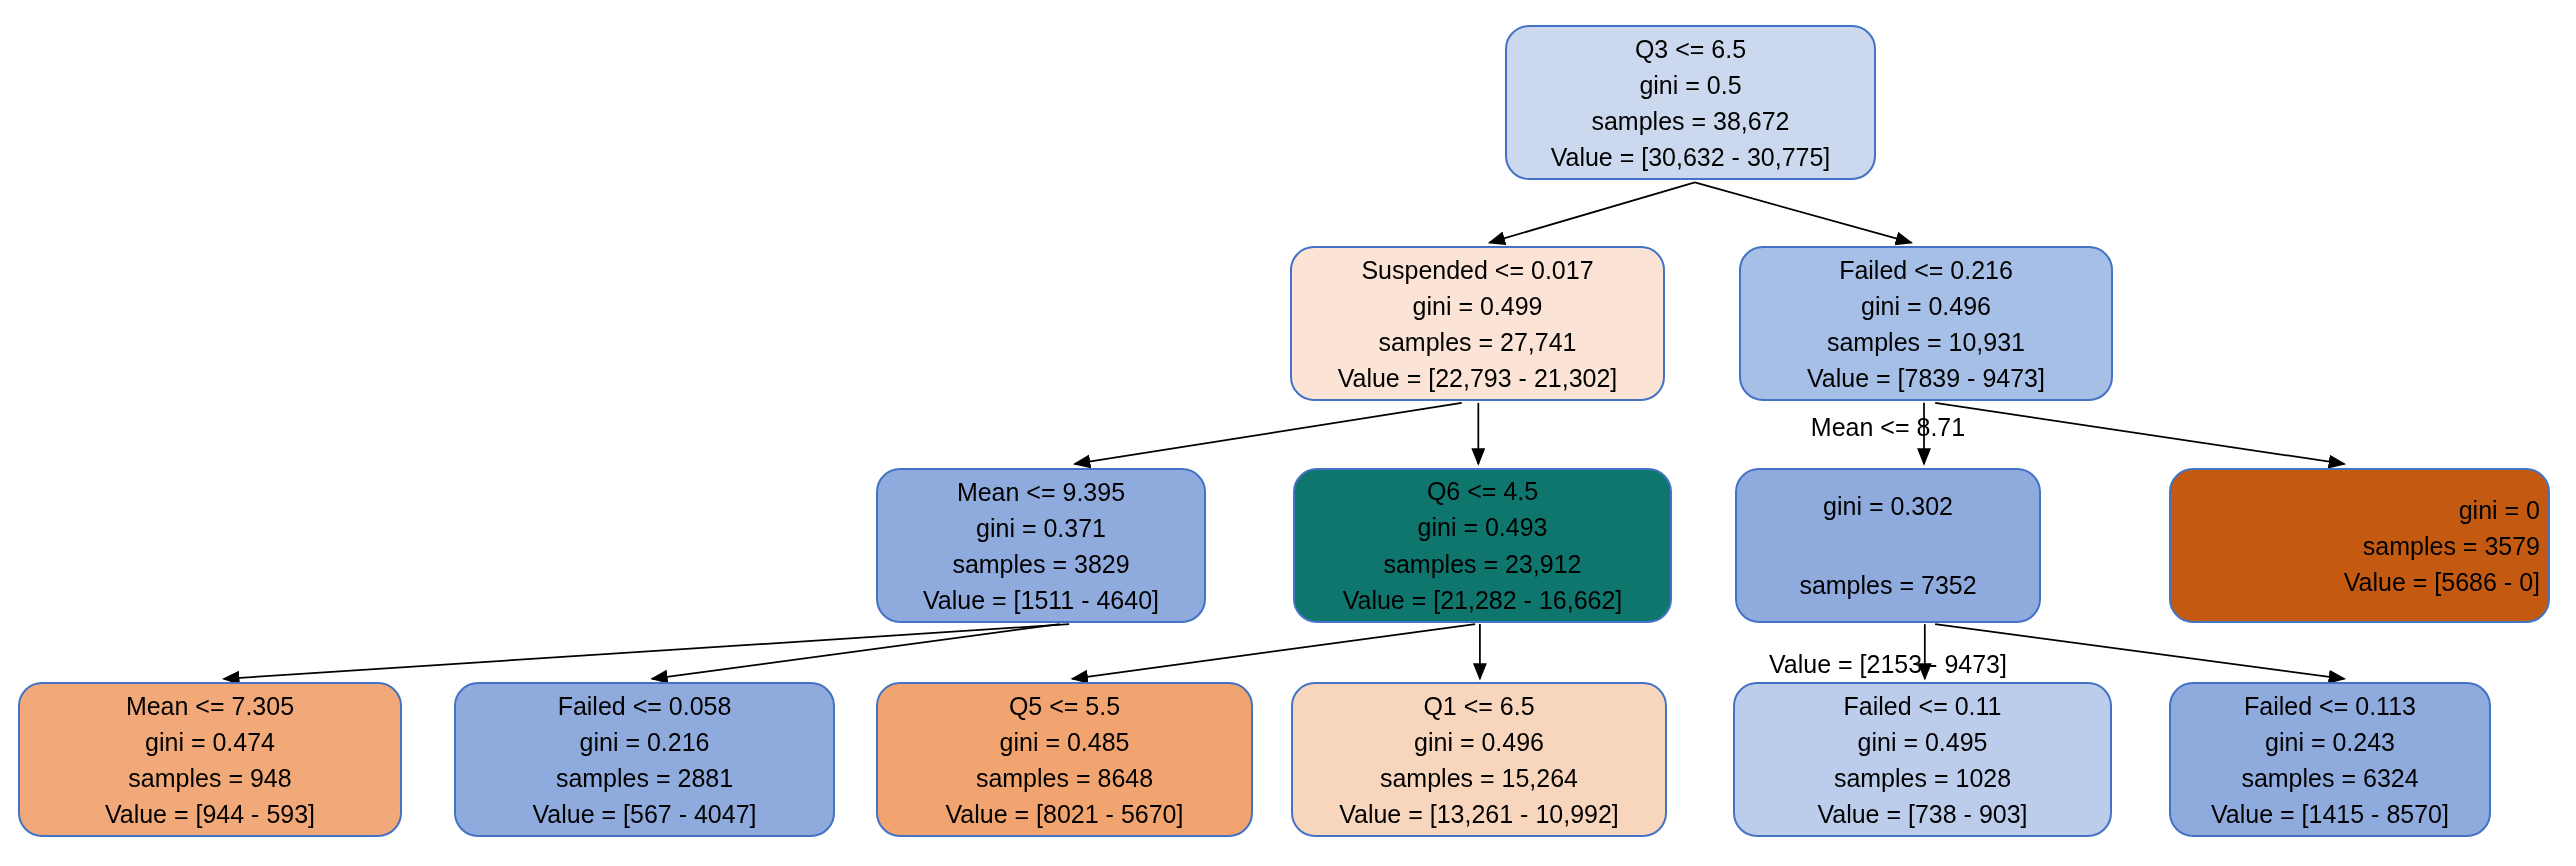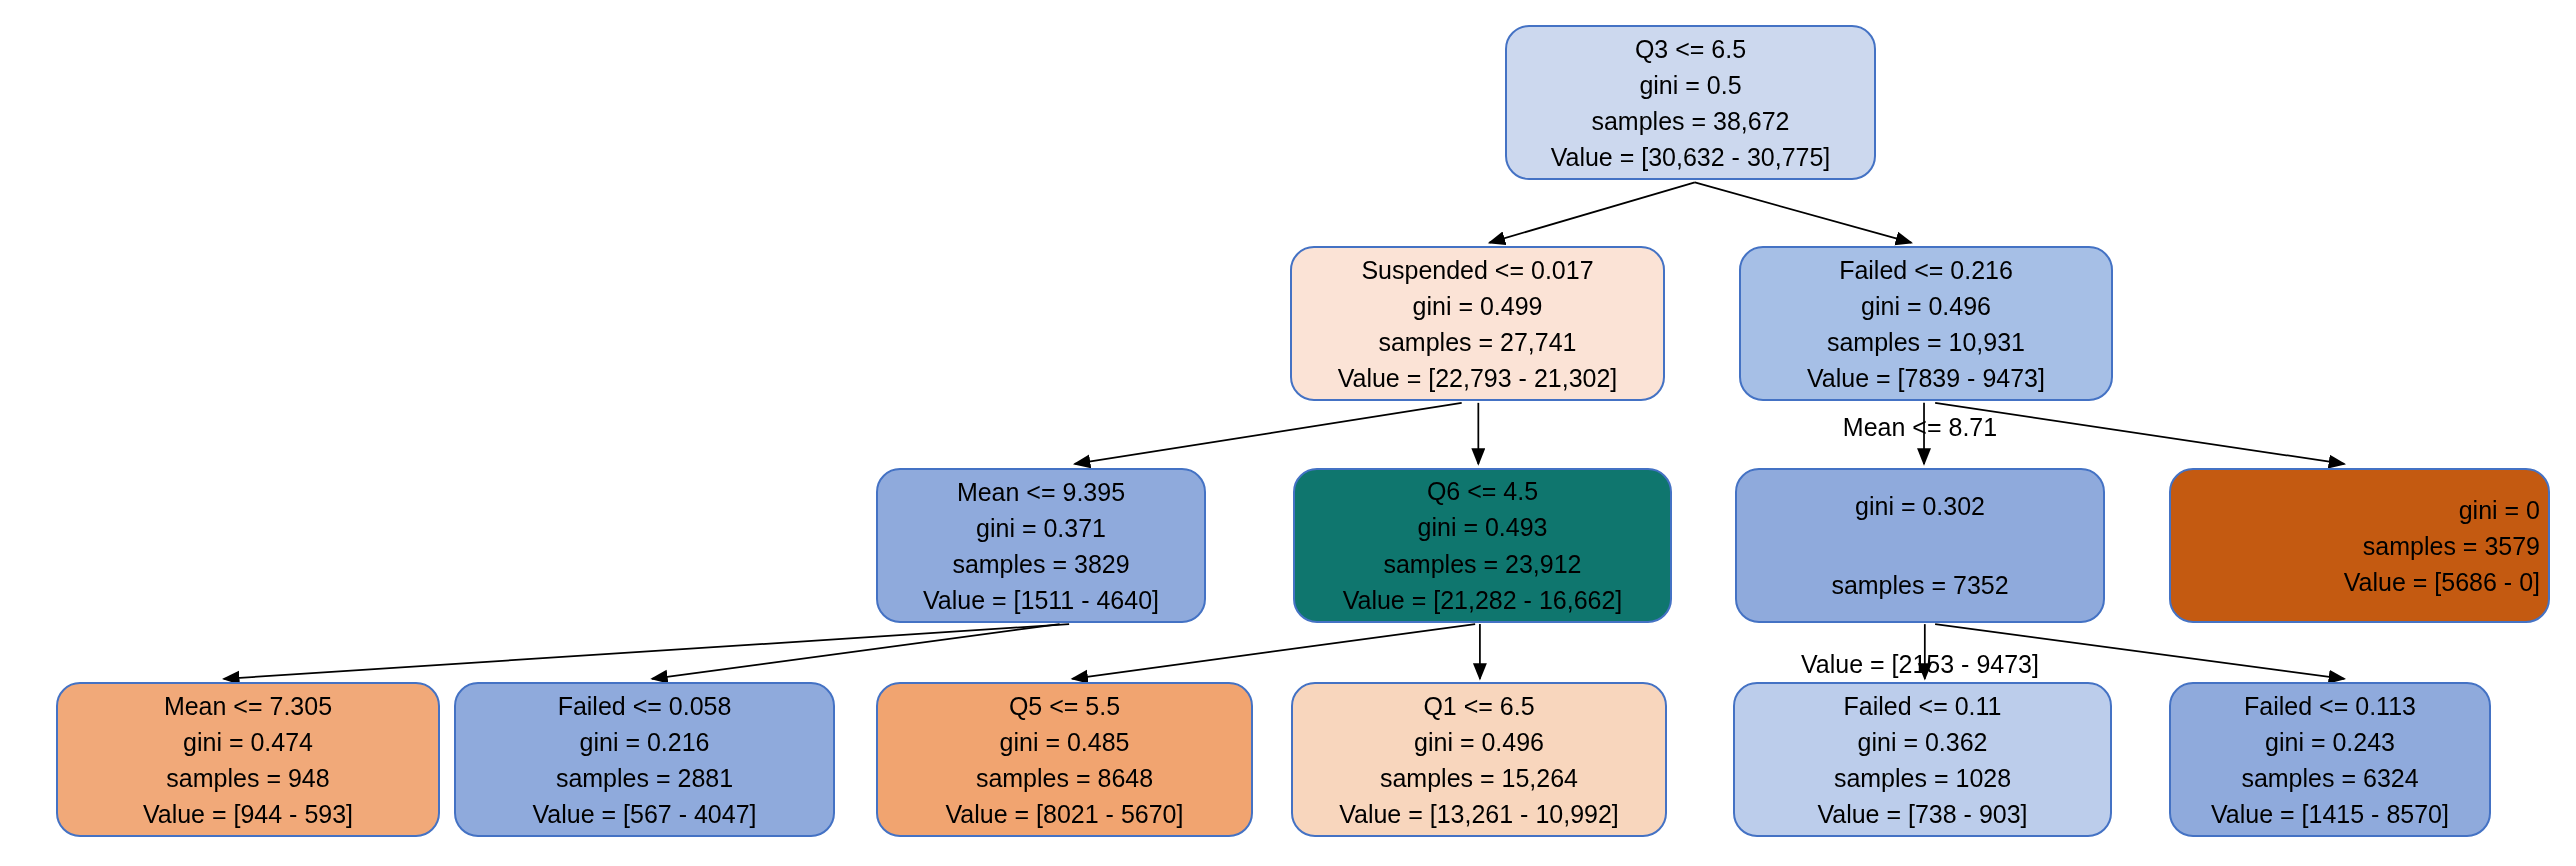--- a/index.html
+++ b/index.html
@@ -40,21 +40,21 @@
   }
   .node .line {
     white-space: nowrap;
   }
   
   .n0  { left: 1505px; top: 25px;  width: 371px; height: 155px; }
   .n1  { left: 1290px; top: 246px; width: 375px; height: 155px; }
   .n2  { left: 1739px; top: 246px; width: 374px; height: 155px; }
   .n3  { left: 876px; top: 468px; width: 330px; height: 155px; }
   .n4  { left: 1293px; top: 468px; width: 379px; height: 155px; }
-  .n5  { left: 1735px; top: 468px; width: 370px; height: 155px; gap: 43px; }
+  .n5  { left: 1735px; top: 468px; width: 306px; height: 155px; gap: 43px; }
   .n6  { left: 2169px; top: 468px; width: 381px; height: 155px; }
   .n7  { left: 18px;   top: 682px; width: 384px; height: 155px; }
   .n8  { left: 454px;  top: 682px; width: 381px; height: 155px; }
   .n9  { left: 876px; top: 682px; width: 377px; height: 155px; }
   .n10 { left: 1291px; top: 682px; width: 376px; height: 155px; }
   .n11 { left: 1733px; top: 682px; width: 379px; height: 155px; }
   .n12 { left: 2169px; top: 682px; width: 322px; height: 155px; }
 </style>
 </head>
 <body>
@@ -118,21 +118,21 @@
     <div class="line">gini = 0.302</div>
     <div class="line">samples = 7352</div>
     <div class="line">Value = [2153 - 9473]</div>
   </div>
   <div class="node n6" style="background-color: rgb(196, 90, 17); align-items: flex-end;">
     <div class="line">gini = 0</div>
     <div class="line">samples = 3579</div>
     <div class="line">Value = [5686 - 0]</div>
   </div>
 
-  <div class="node n7" style="background-color: rgb(241, 169, 121); margin-left: 38px;">
+  <div class="node n7" style="background-color: rgb(241, 169, 121);">
     <div class="line">Mean &lt;= 7.305</div>
     <div class="line">gini = 0.474</div>
     <div class="line">samples = 948</div>
     <div class="line">Value = [944 - 593]</div>
   </div>
   <div class="node n8" style="background-color: rgb(143, 170, 220);">
     <div class="line">Failed &lt;= 0.058</div>
     <div class="line">gini = 0.216</div>
     <div class="line">samples = 2881</div>
     <div class="line">Value = [567 - 4047]</div>
@@ -144,21 +144,21 @@
     <div class="line">Value = [8021 - 5670]</div>
   </div>
   <div class="node n10" style="background-color: rgb(248, 214, 189);">
     <div class="line">Q1 &lt;= 6.5</div>
     <div class="line">gini = 0.496</div>
     <div class="line">samples = 15,264</div>
     <div class="line">Value = [13,261 - 10,992]</div>
   </div>
   <div class="node n11" style="background-color: rgb(188, 205, 235);">
     <div class="line">Failed &lt;= 0.11</div>
-    <div class="line">gini = 0.362</div>
+    <div class="line">gini = 0.495</div>
     <div class="line">samples = 1028</div>
     <div class="line">Value = [738 - 903]</div>
   </div>
   <div class="node n12" style="background-color: rgb(143, 170, 220);">
     <div class="line">Failed &lt;= 0.113</div>
     <div class="line">gini = 0.243</div>
     <div class="line">samples = 6324</div>
     <div class="line">Value = [1415 - 8570]</div>
   </div>
 

